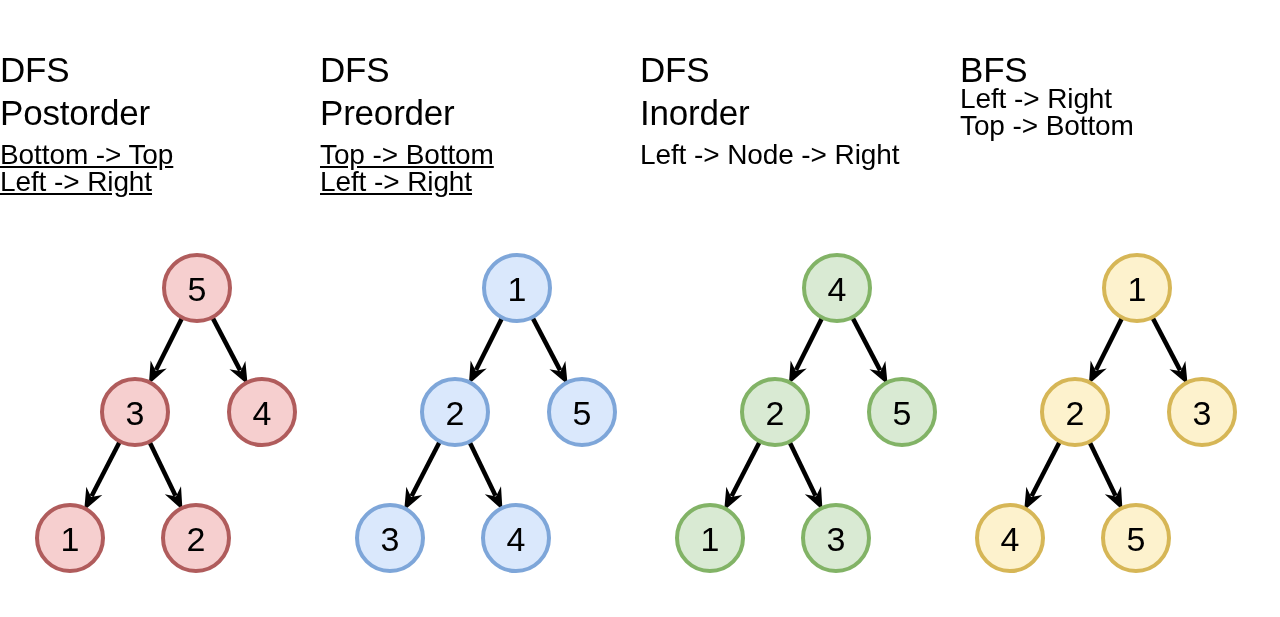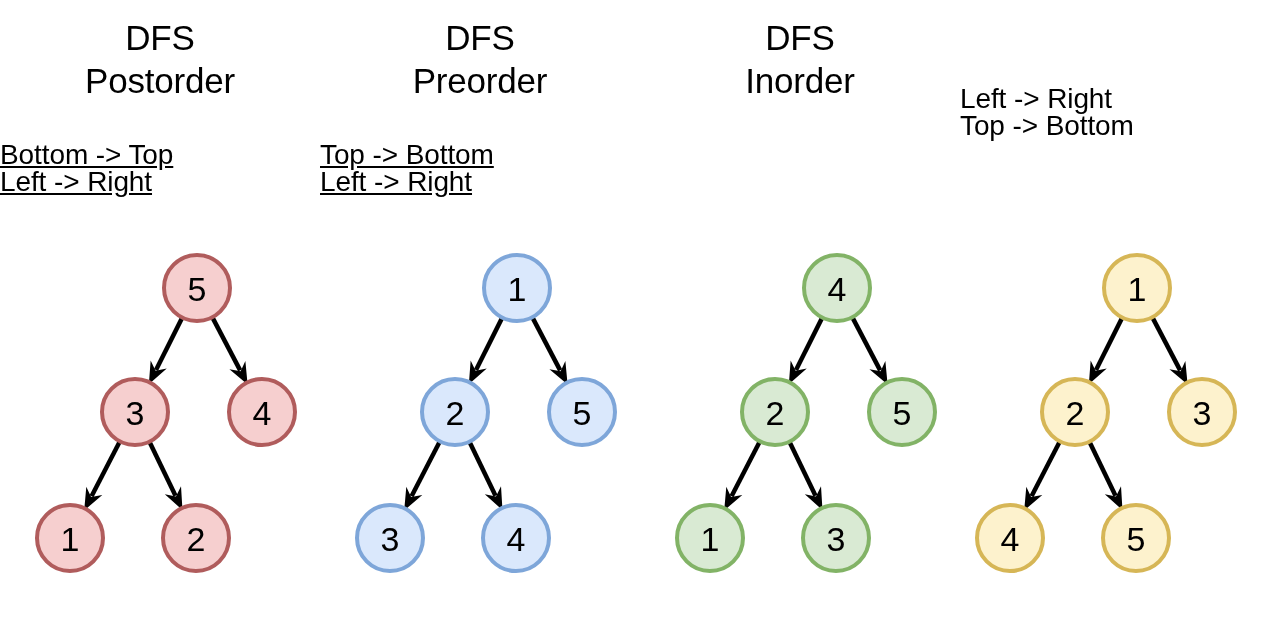--- a/index.html
+++ b/index.html
@@ -29,26 +29,26 @@
   }
   .col-0 { left: 0px; }
   .col-1 { left: 320px; }
   .col-2 { left: 640px; }
   .col-3 { left: 960px; }
 
   .title {
     position: absolute;
     left: 0;
     width: 320px;
-    text-align: center;
     font-size: 35px;
     line-height: 43px;
     font-weight: 400;
     letter-spacing: -0.2px;
     white-space: pre-line;
+    margin-top: 32px;
   }
   .title-two { top: 16px; }
   .title-one { top: 16px; }
 
   .subtitle {
     position: absolute;
     left: 0;
     width: 320px;
     text-align: left;
     font-size: 28px;
@@ -182,20 +182,21 @@
         </g>
         <g>
           <circle cx="196" cy="308" r="33" fill="#dae8fc" stroke="#7ea6d9" class="node-circle"></circle>
           <text x="196" y="309" class="node-label">4</text>
         </g>
       </svg>
     </div>
     <div class="column col-2">
       <div class="title title-two">DFS
 Inorder</div>
+      <div class="subtitle sub-mid">Left -&gt; Node -&gt; Right</div>
       <svg viewBox="0 0 320 360" width="320" height="360" class="tree-svg">
         <g>
           <g>
             <line x1="181.79" y1="88.41" x2="156.02" y2="139.96" class="edge-line"></line>
             <polygon points="148.86,154.27 150.65,130.57 155.57,140.86 166.75,138.62" class="arrow-head"></polygon>
           </g>
           <g>
             <line x1="212.79" y1="88.11" x2="240.18" y2="140.37" class="edge-line"></line>
             <polygon points="247.61,154.54 229.42,139.24 240.64,141.26 245.36,130.88" class="arrow-head"></polygon>
           </g>
@@ -224,20 +225,21 @@
           <circle cx="70" cy="308" r="33" fill="#d9ead3" stroke="#82b366" class="node-circle"></circle>
           <text x="70" y="309" class="node-label">1</text>
         </g>
         <g>
           <circle cx="196" cy="308" r="33" fill="#d9ead3" stroke="#82b366" class="node-circle"></circle>
           <text x="196" y="309" class="node-label">3</text>
         </g>
       </svg>
     </div>
     <div class="column col-3">
+      <div class="title title-one">BFS</div>
       <div class="subtitle sub-high">Left -&gt; Right
 Top -&gt; Bottom</div>
       <svg viewBox="0 0 320 360" width="320" height="360" class="tree-svg">
         <g>
           <g>
             <line x1="161.79" y1="88.41" x2="136.02" y2="139.96" class="edge-line"></line>
             <polygon points="128.86,154.27 130.65,130.57 135.57,140.86 146.75,138.62" class="arrow-head"></polygon>
           </g>
           <g>
             <line x1="192.79" y1="88.11" x2="220.18" y2="140.37" class="edge-line"></line>

